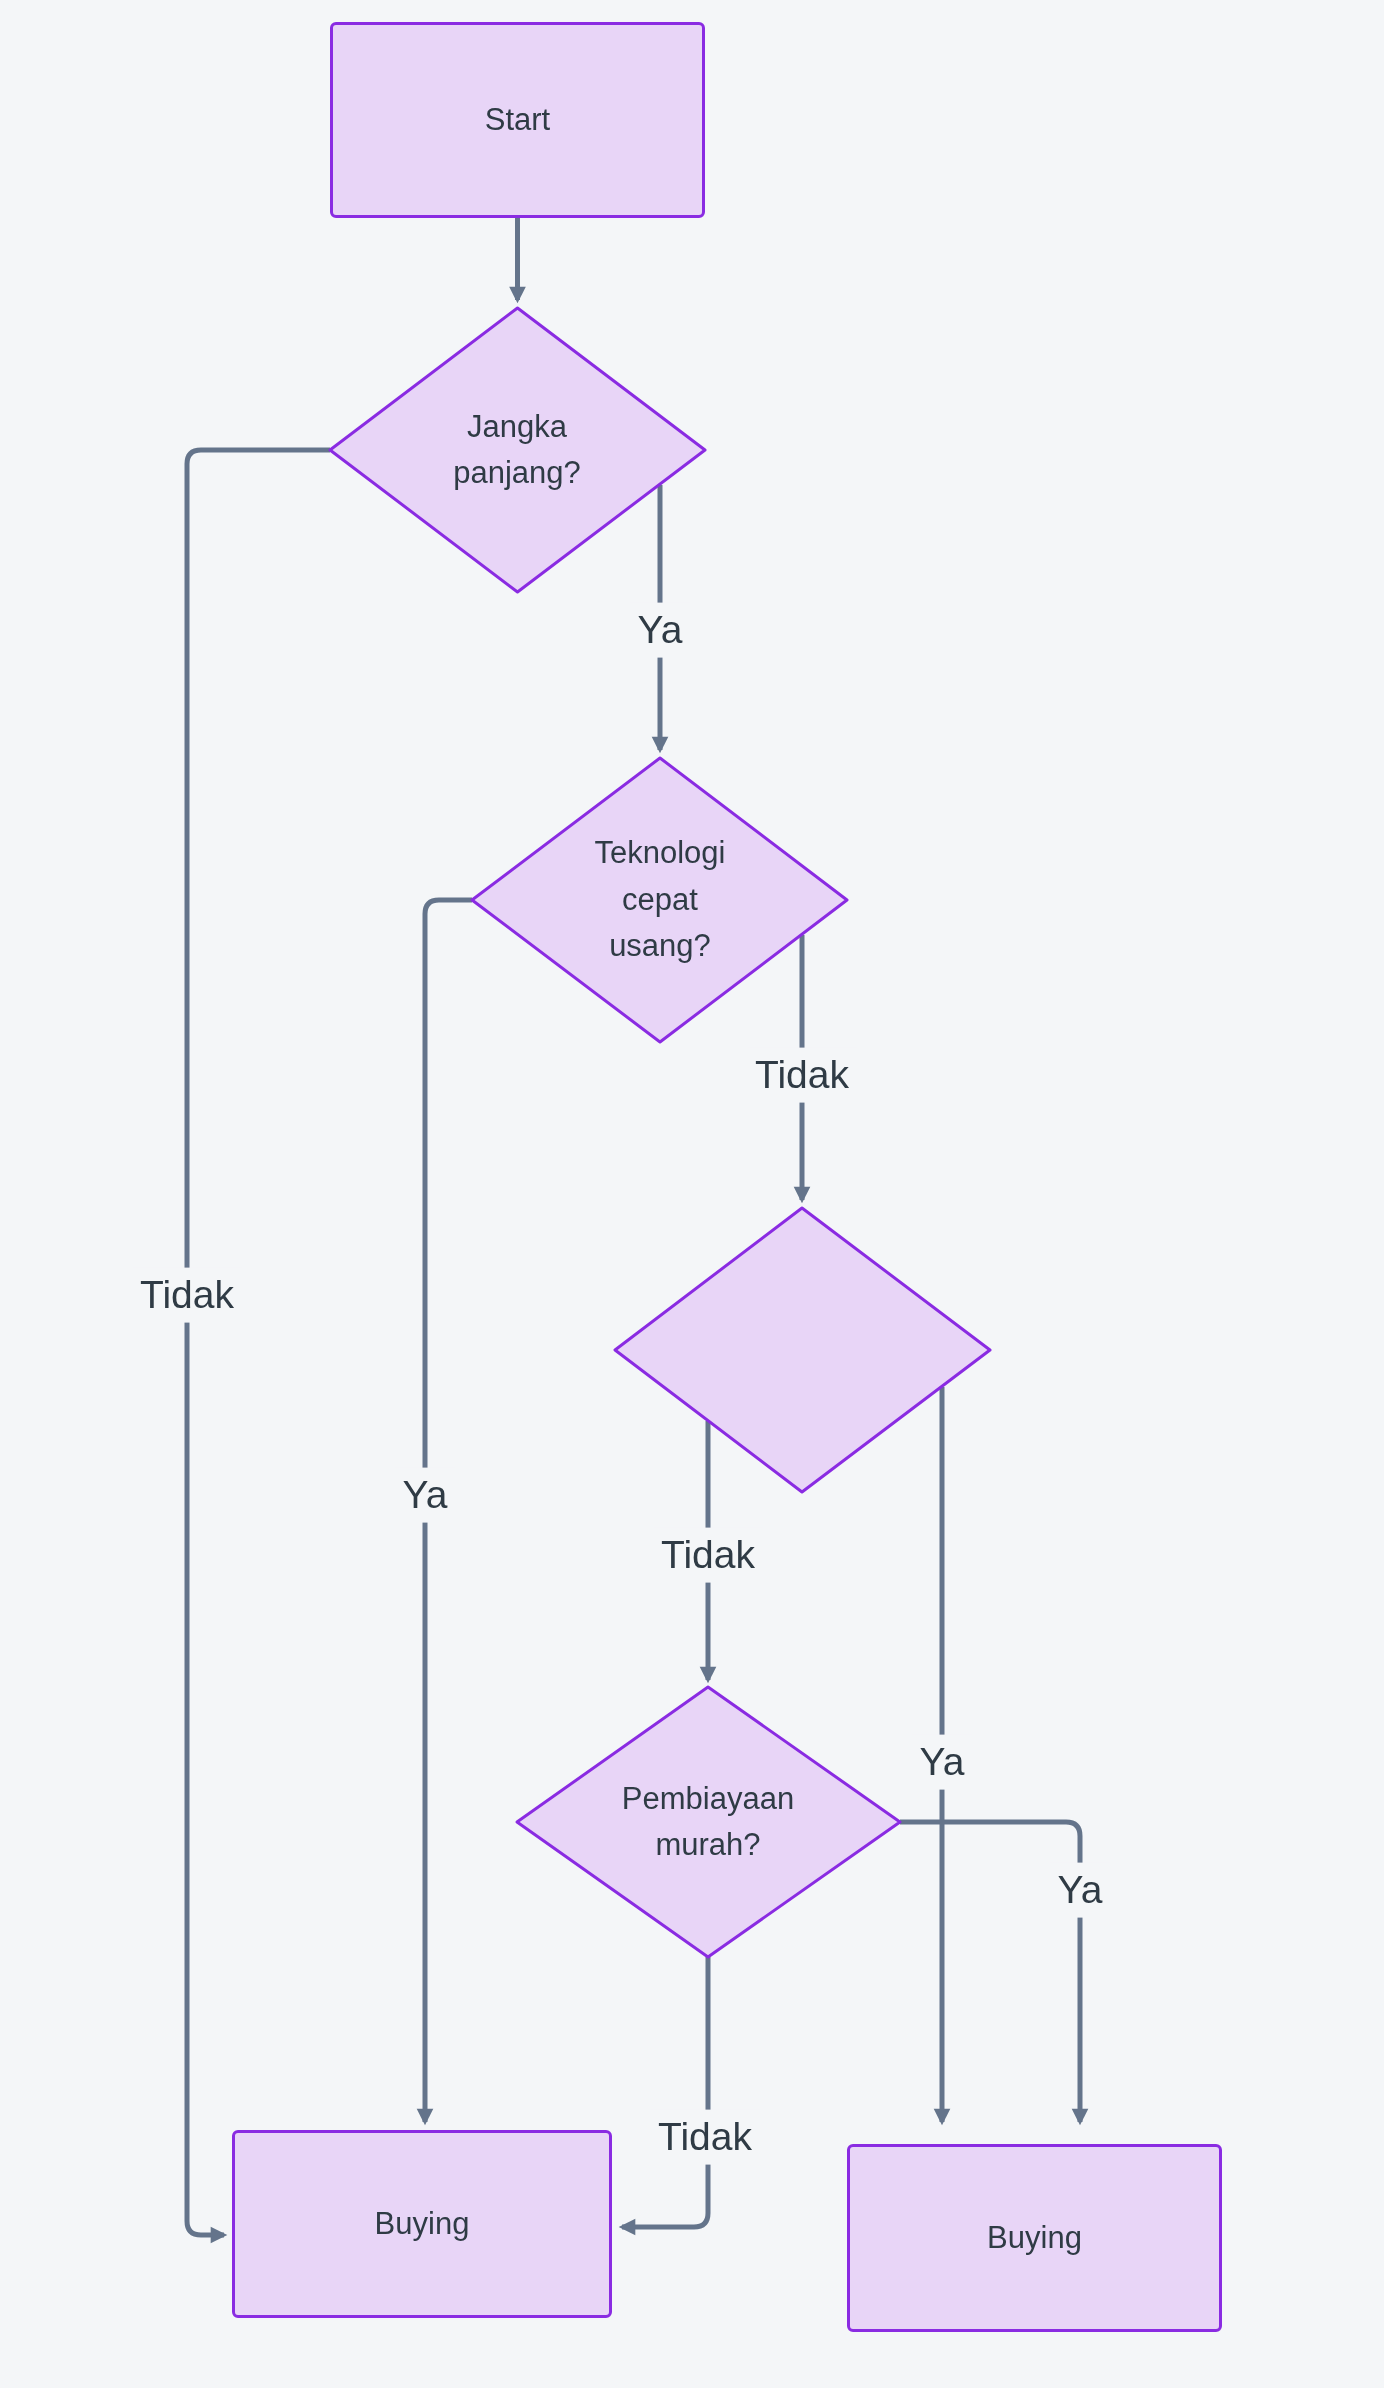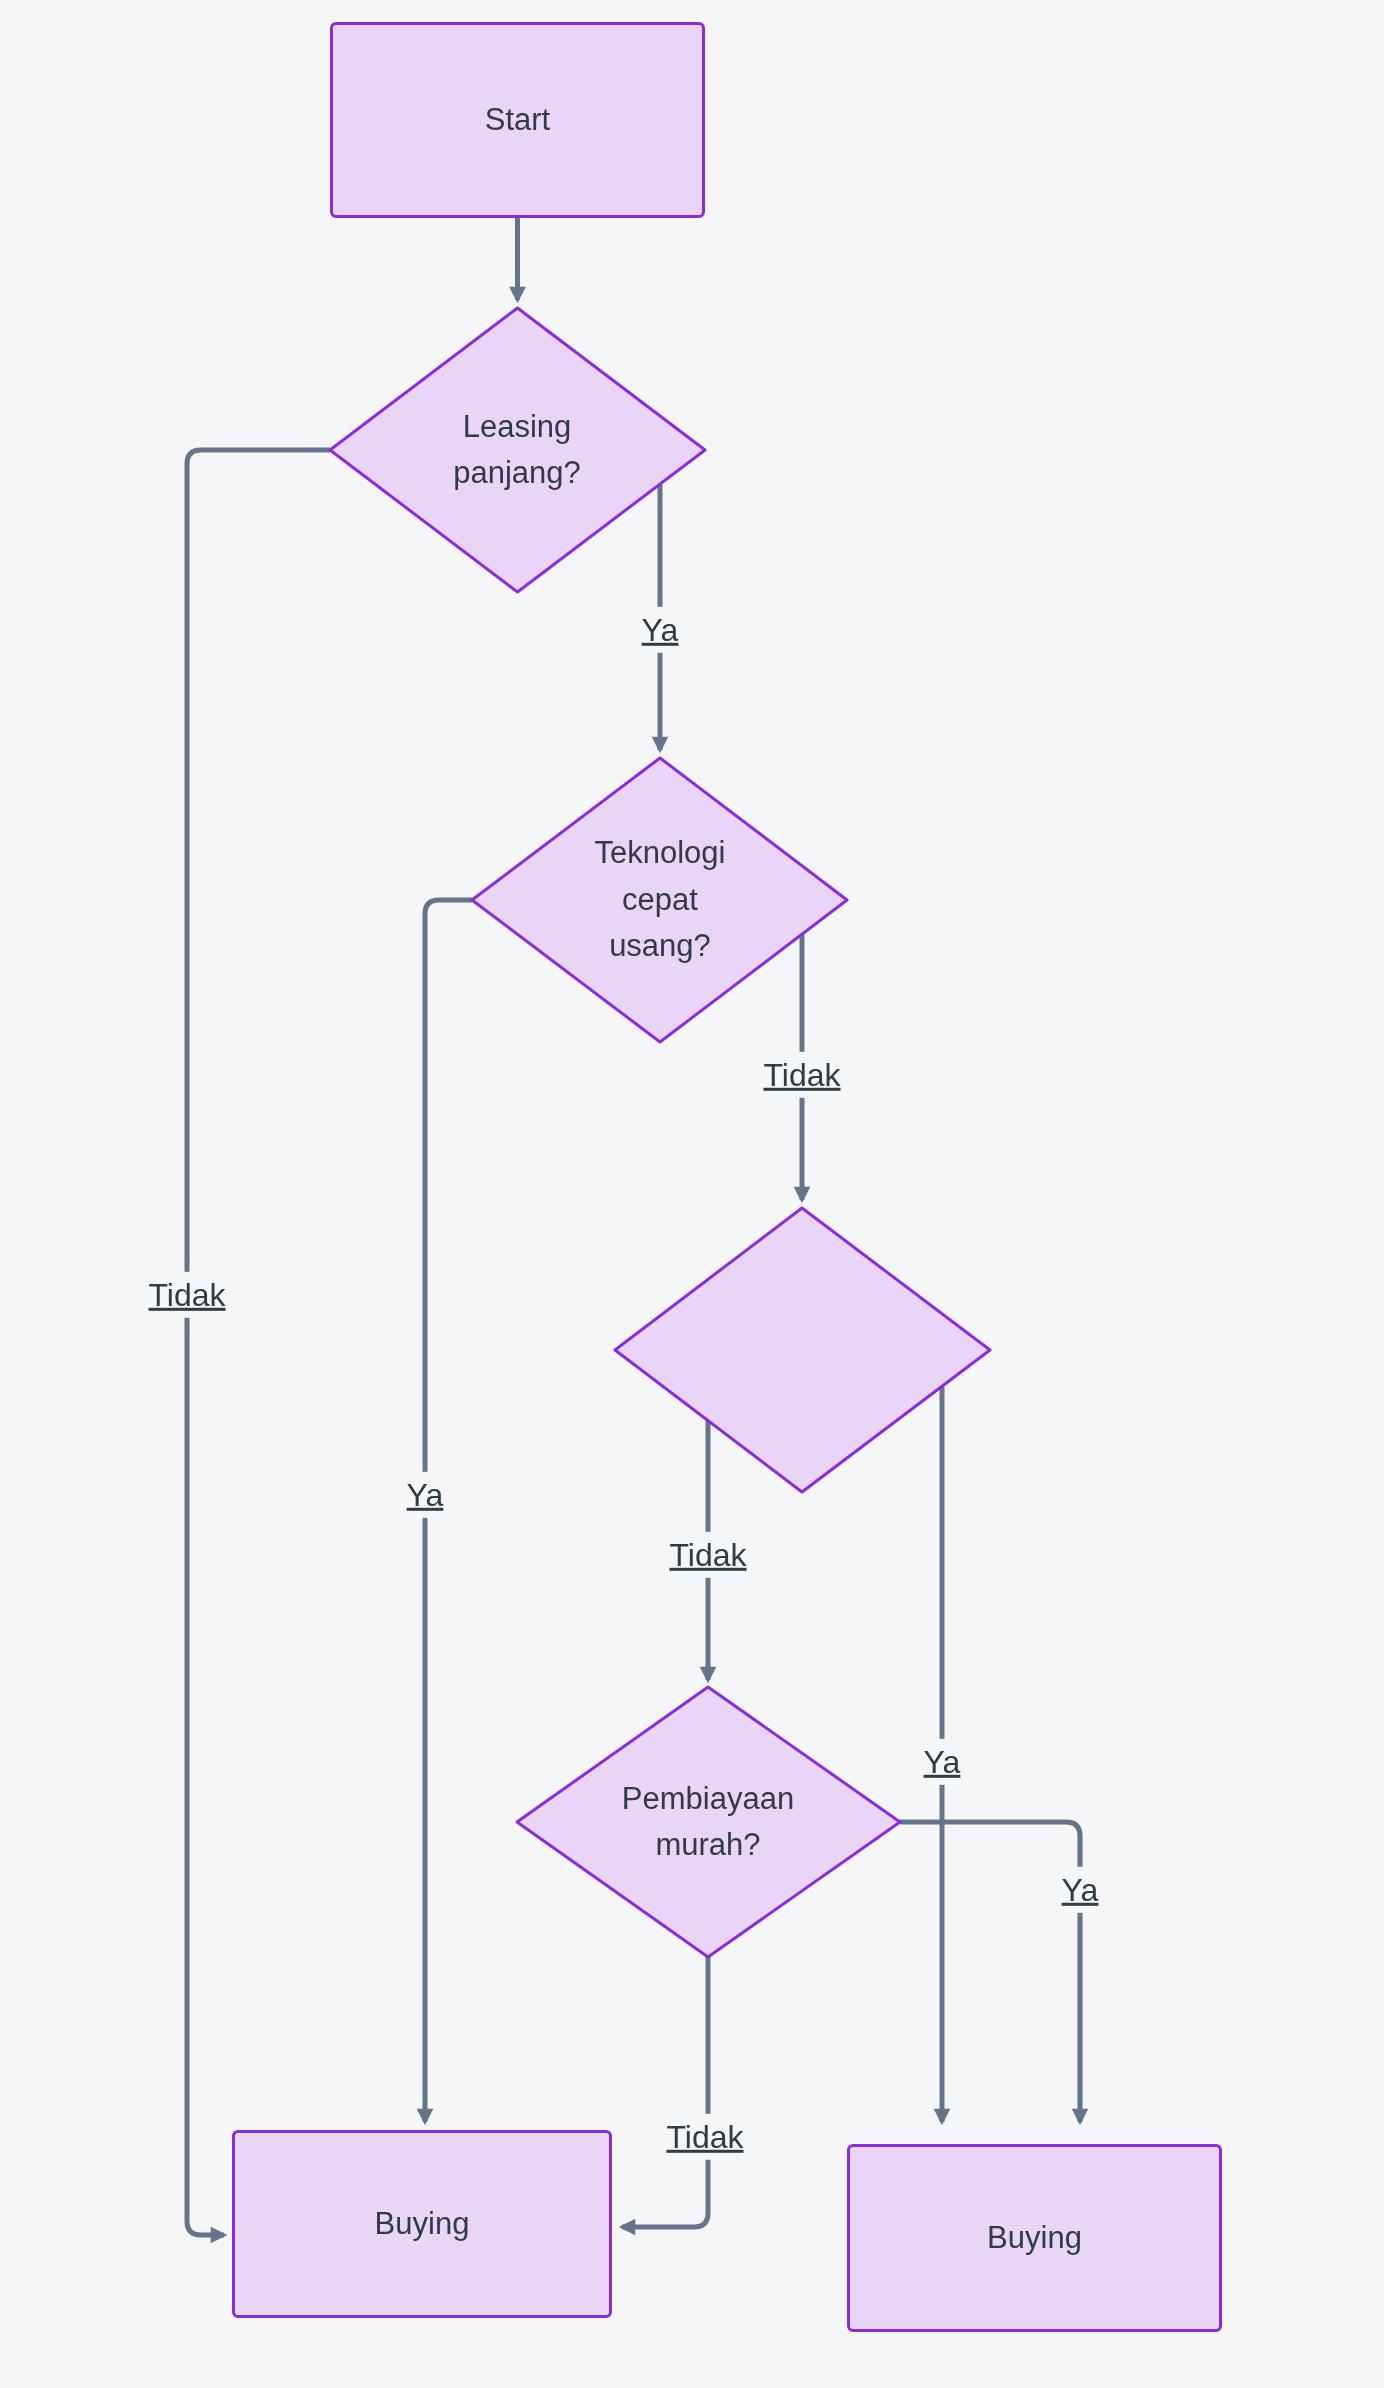--- a/index.html
+++ b/index.html
@@ -57,25 +57,24 @@
     font-size: 31px;
     line-height: 1.5;
     white-space: pre-line;
     pointer-events: none;
   }
   .edge-label {
     position: absolute;
     transform: translate(-50%, -50%);
     background: var(--bg);
     color: var(--text);
-    font-size: 32px;
+    font-size: 39px;
     line-height: 1.2;
     padding: 4px 8px;
     white-space: nowrap;
-    text-decoration: underline;
   }
 </style>
 </head>
 <body>
 
 <div class="canvas">
 
   <svg width="1384" height="2388" viewBox="0 0 1384 2388">
     <defs>
       <marker id="arrow" viewBox="0 0 12 12" refX="9" refY="6" markerWidth="20" markerHeight="20" markerUnits="userSpaceOnUse" orient="auto">
@@ -108,21 +107,21 @@
   </div>
 
   <div class="node rect" style="left:232px; top:2130px; width:380px; height:188px;">
     <span class="node-text">Buying</span>
   </div>
 
   <div class="node rect" style="left:847px; top:2130px; width:375px; height:188px;margin-top:14px;">
     <span class="node-text">Buying</span>
   </div>
 
-  <div class="diamond-label" style="left:357px; top:340px; width:320px; height:220px;">Leasing
+  <div class="diamond-label" style="left:357px; top:340px; width:320px; height:220px;">Jangka
 panjang?</div>
 
   <div class="diamond-label" style="left:500px; top:790px; width:320px; height:220px;">Teknologi
 cepat
 usang?</div>
 
 
   <div class="diamond-label" style="left:548px; top:1712px; width:320px; height:220px;">Pembiayaan
 murah?</div>
 

